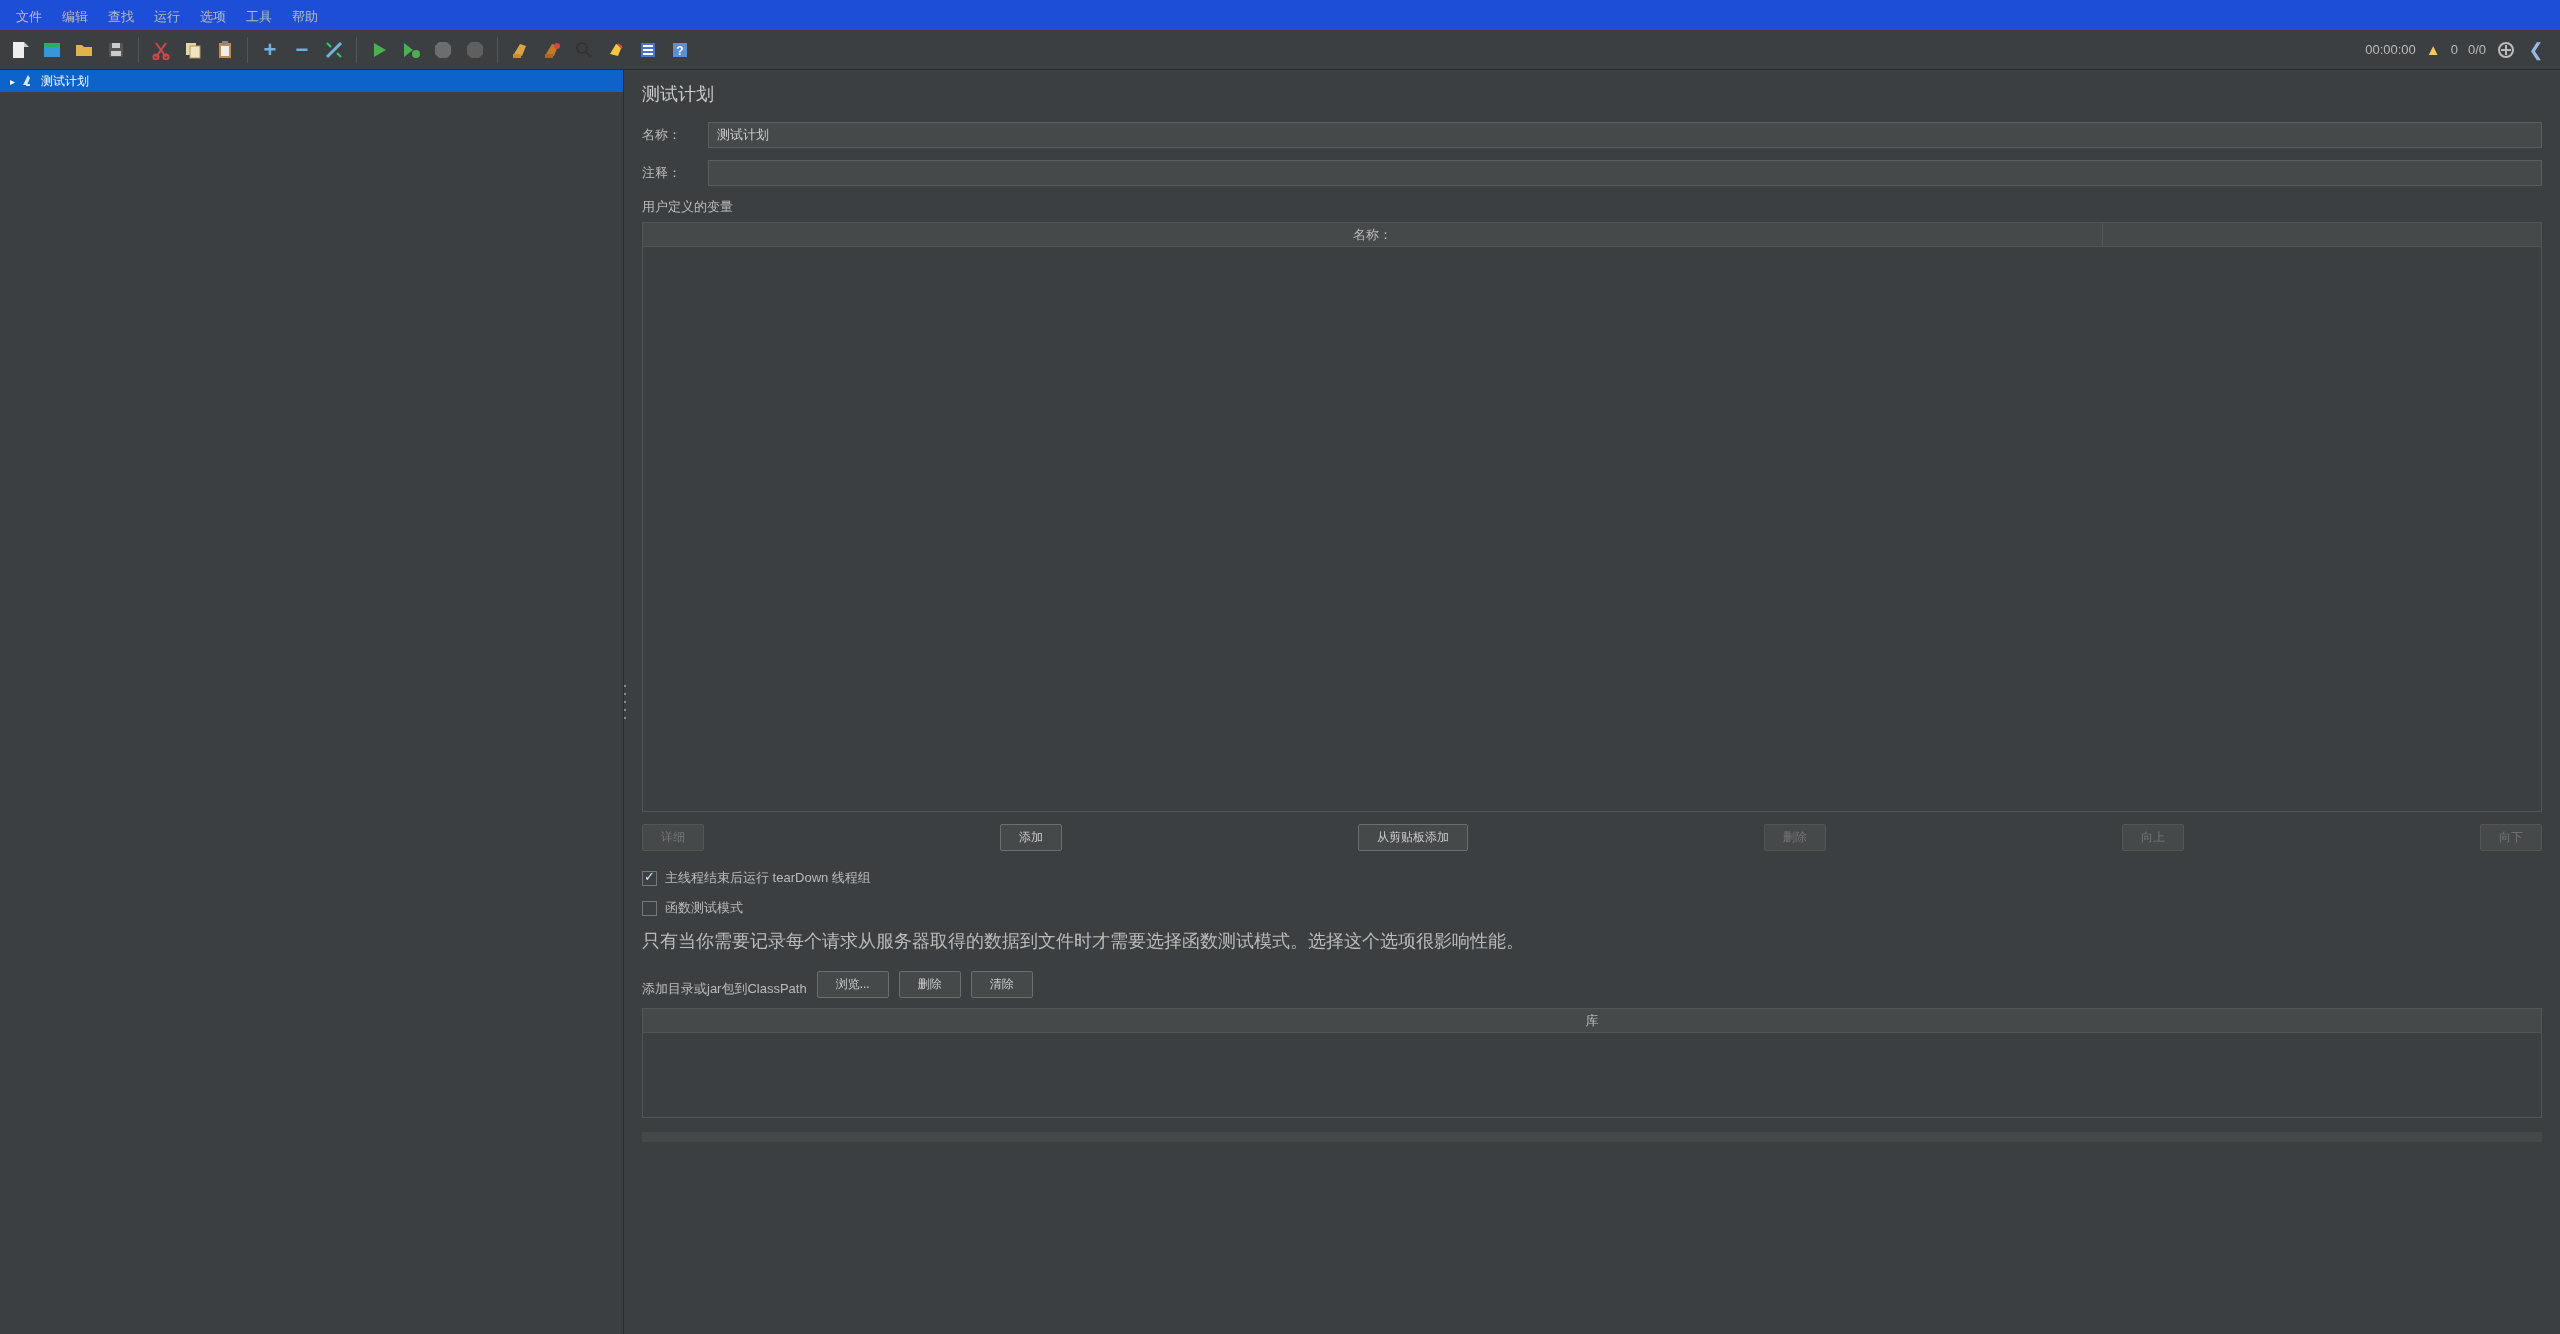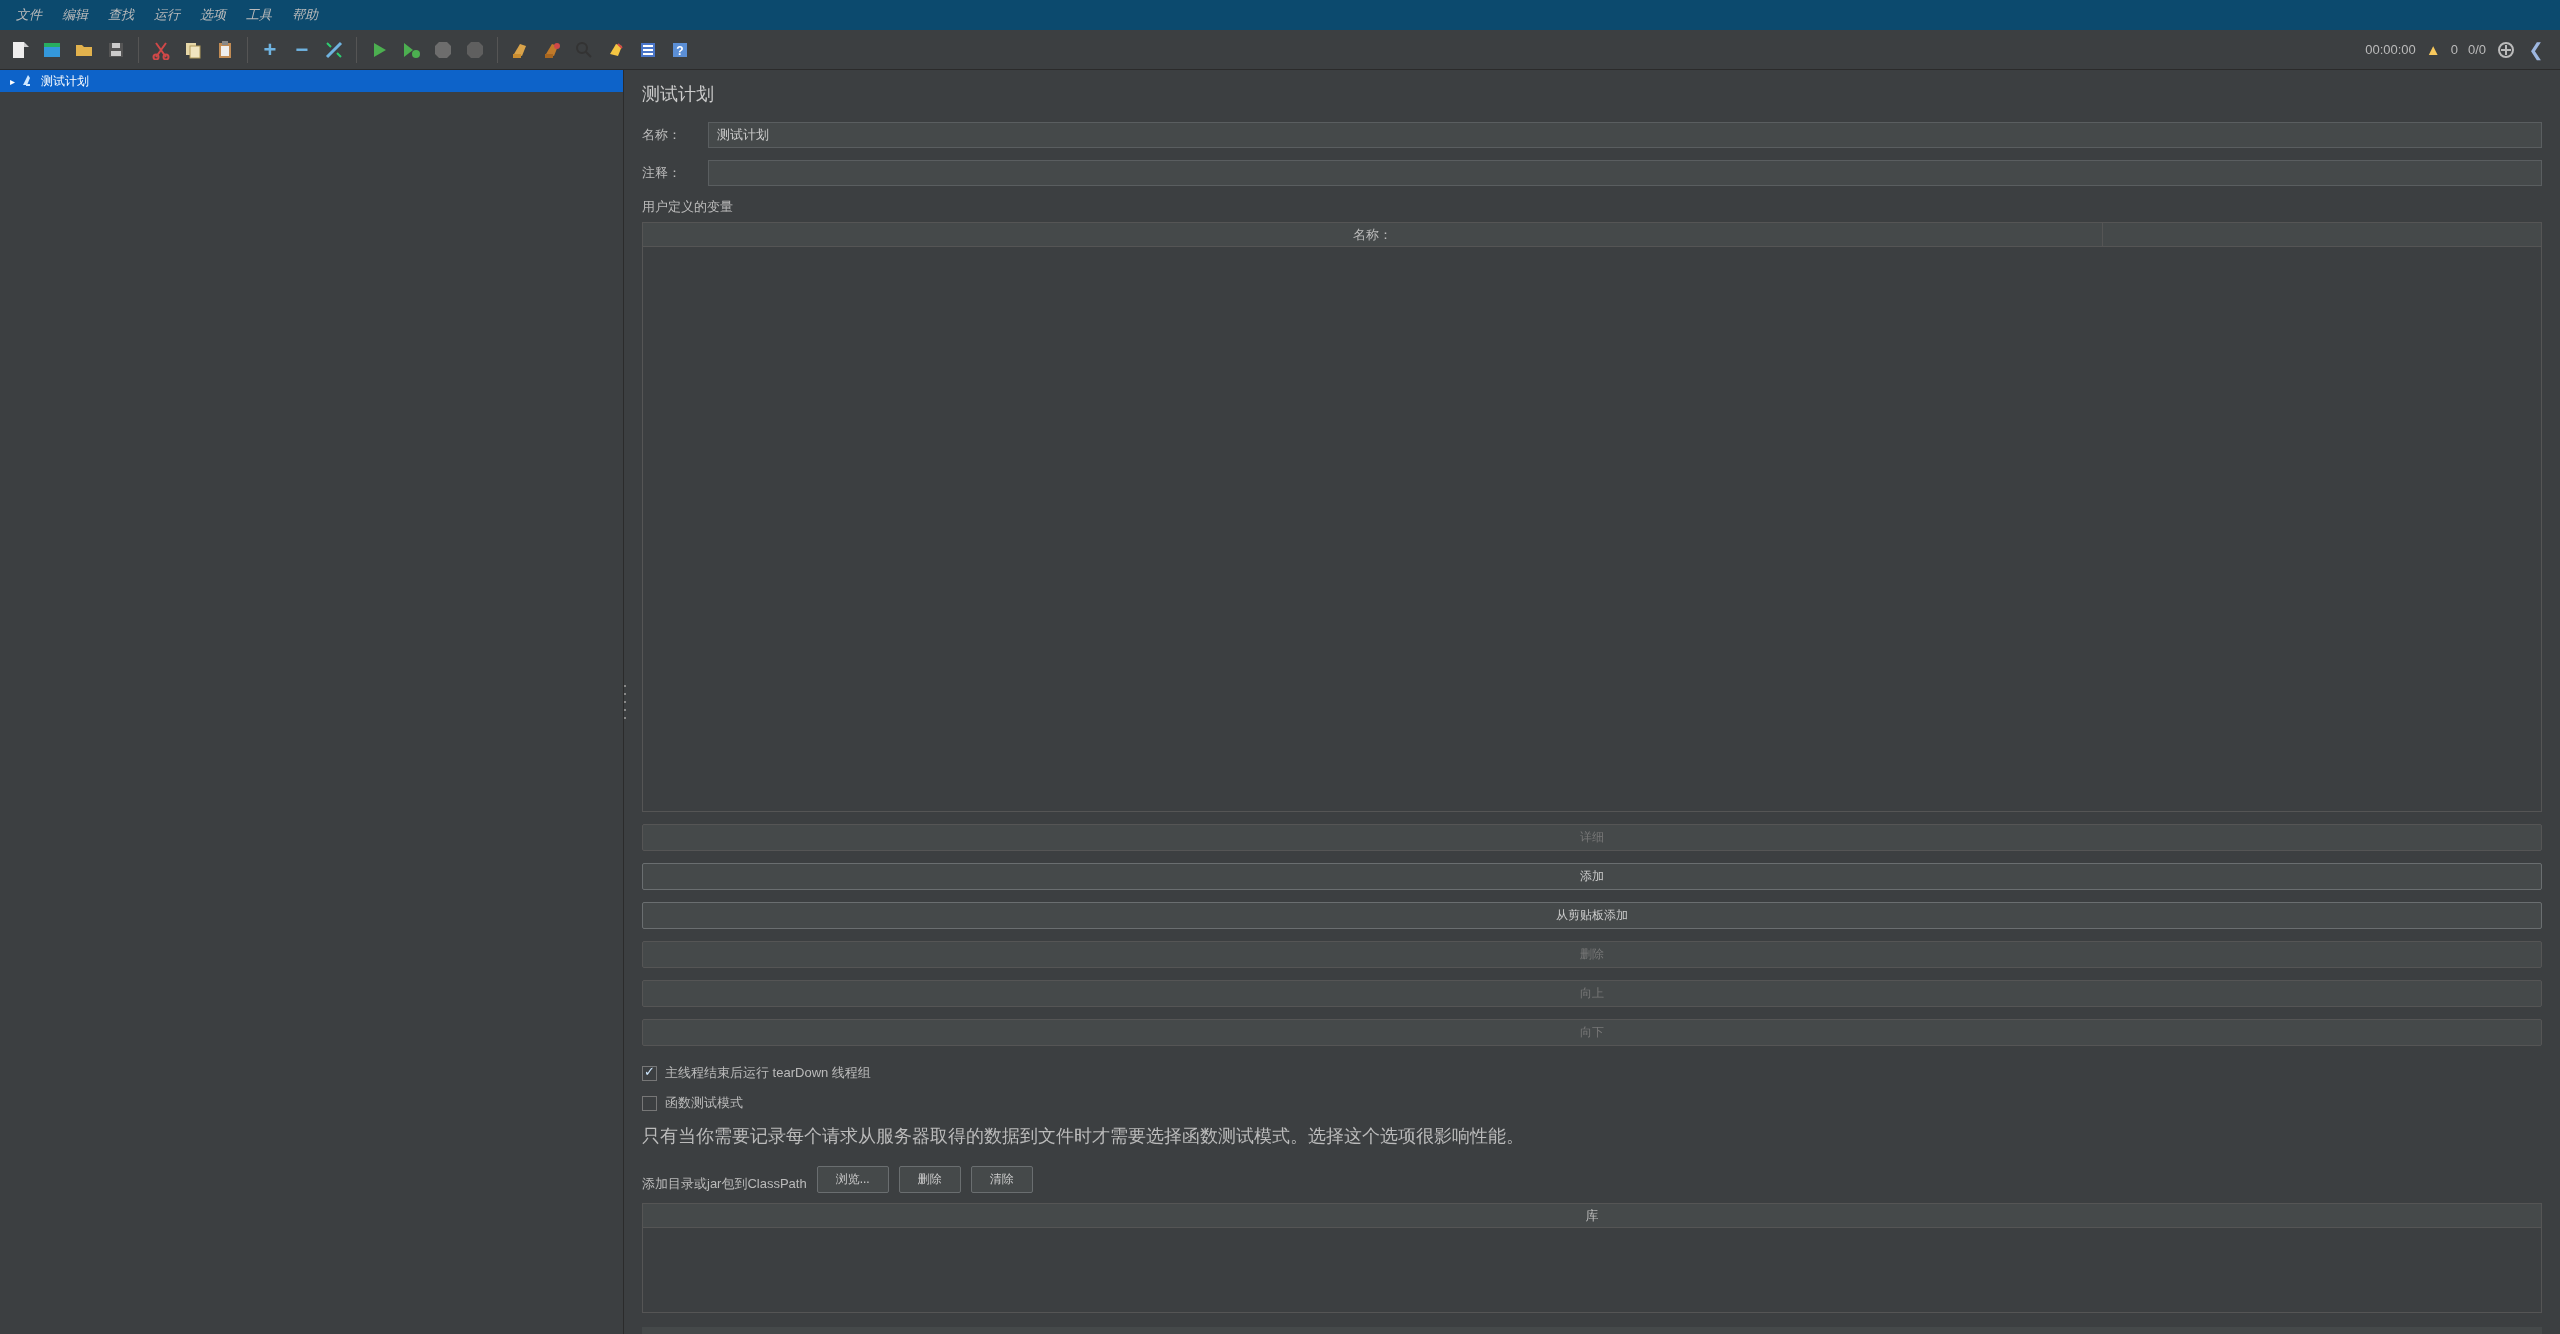--- a/index.html
+++ b/index.html
@@ -8,26 +8,25 @@
   font-size:12px;
   background:#3c3f41;
   color:#bbbbbb;
   width:2560px;
   height:1334px;
   overflow:hidden;
 }
 
 .menubar {
   height:30px;
-  background:#0c4a6e;
-  display:flex;
-  align-items:center;
+  background:#1d4ed8;
+  display:flex;
+  align-items:flex-end;
   padding:0 6px;
   font-size:13px;
-  font-style:italic;
 }
 .menubar .item { padding:4px 10px; cursor:pointer; }
 
 .toolbar {
   height:40px;
   background:#3c3f41;
   display:flex;
   align-items:center;
   padding:0 6px;
   border-bottom:1px solid #2b2b2b;
@@ -126,23 +125,22 @@
   height:24px;
   background:#45494a;
   border-bottom:1px solid #555;
 }
 .th1 { flex:0 0 1460px; border-right:1px solid #555; text-align:center; line-height:24px; font-size:13px;}
 .th2 { flex:1; text-align:center; line-height:24px; font-size:13px;}
 .tbody { flex:1; background:#3c3f41; }
 .btn-row {
   display:flex;
   justify-content:space-between;
-  gap:12px;
+  gap:0;
   margin:12px 0 18px 0;
-  flex-direction:column;
 }
 .btn {
   background:#45494a;
   border:1px solid #6a6e70;
   color:#cccccc;
   padding:4px 18px;
   font-size:12px;
   cursor:pointer;
   min-width:62px;
   text-align:center;

